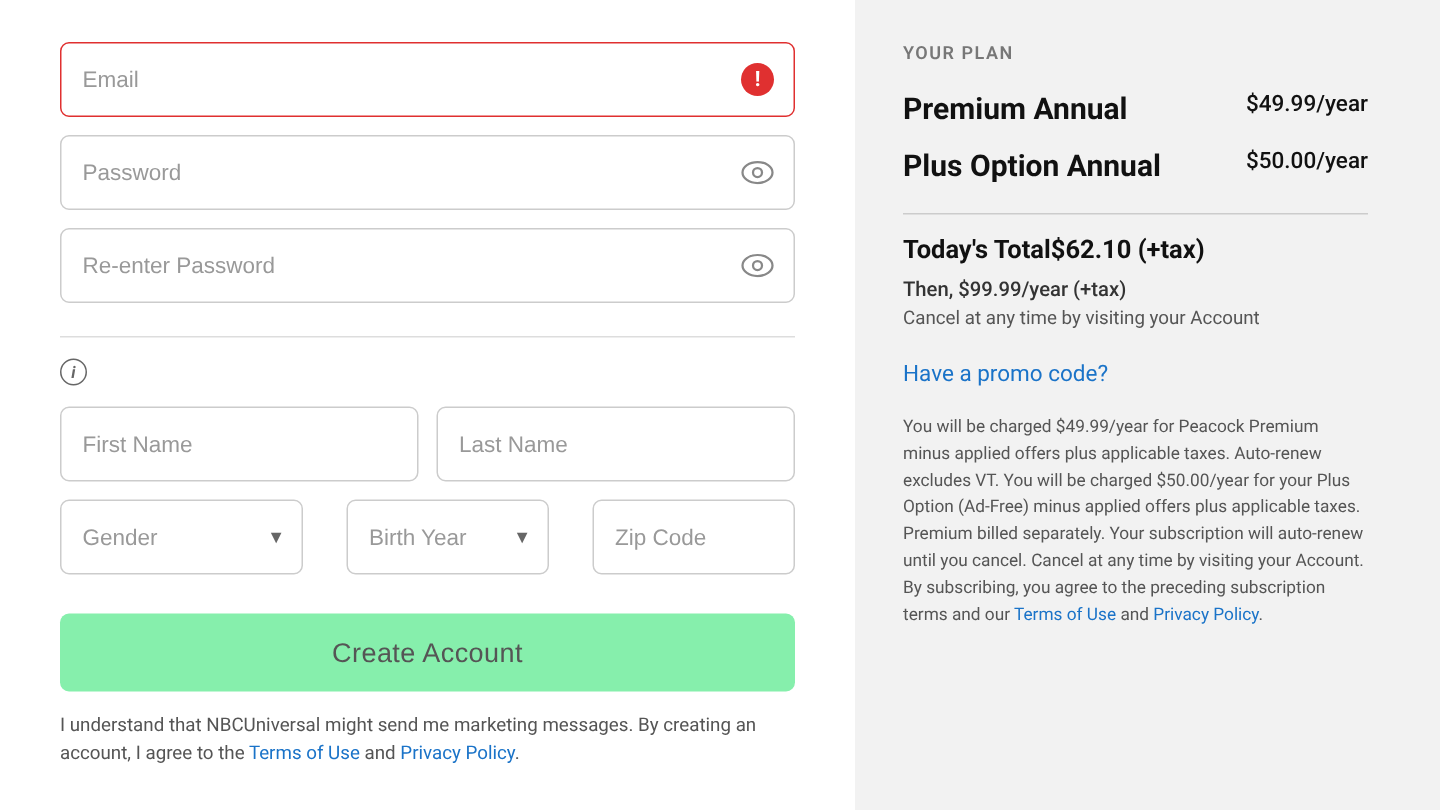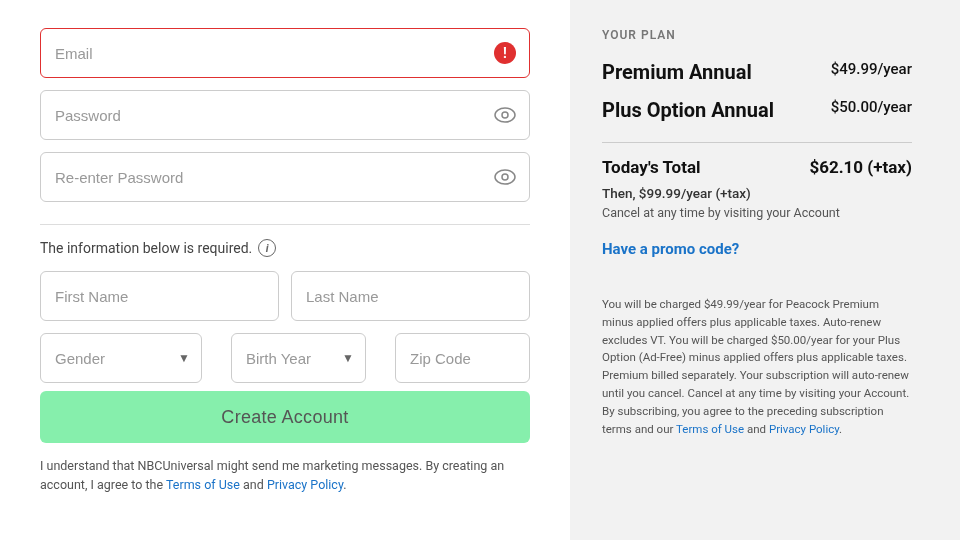--- a/index.html
+++ b/index.html
@@ -114,21 +114,21 @@
       margin-bottom: 12px;
     }
 
     .name-row .input-field {
       flex: 1;
     }
 
     .select-row {
       display: flex;
       gap: 29px;
-      margin-bottom: 8px;
+      margin-bottom: 26px;
     }
 
     .select-wrapper {
       position: relative;
       display: flex;
       align-items: center;
     }
 
     .select-wrapper.gender {
       flex: 1.2;
@@ -229,21 +229,20 @@
     }
 
     .plan-divider {
       border: none;
       border-top: 1px solid #ccc;
       margin: 6px 0 14px 0;
     }
 
     .total-row {
       display: flex;
-      justify-content: space-between;
       align-items: center;
       margin-bottom: 8px;
     }
 
     .total-label {
       font-size: 17px;
       font-weight: 700;
       color: #111;
     }
 
@@ -262,31 +261,30 @@
 
     .cancel-text {
       font-size: 12.5px;
       color: #555;
       margin-bottom: 20px;
     }
 
     .promo-link {
       color: #1a73c8;
       font-size: 15px;
-      font-weight: 700;
+      font-weight: 400;
       text-decoration: none;
       display: block;
       margin-bottom: 18px;
     }
 
     .legal-text {
       font-size: 11.5px;
       color: #555;
       line-height: 1.55;
-      margin-top: 20px;
     }
 
     .legal-text a {
       color: #1a73c8;
       text-decoration: none;
     }
   </style>
 </head>
 <body>
 
@@ -321,21 +319,20 @@
           <ellipse cx="11" cy="8" rx="10" ry="7" stroke="#888" stroke-width="1.5" fill="none"></ellipse>
           <circle cx="11" cy="8" r="3" stroke="#888" stroke-width="1.5" fill="none"></circle>
         </svg>
       </span>
     </div>
   </div>
 
   <hr class="divider">
 
   <div class="info-text">
-    <span>The information below is required.</span>
     <span class="info-circle">i</span>
   </div>
 
   <div class="name-row">
     <input class="input-field" type="text" placeholder="First Name" style="">
     <input class="input-field" type="text" placeholder="Last Name" style="">
   </div>
 
   <div class="select-row">
     <div class="select-wrapper gender">

